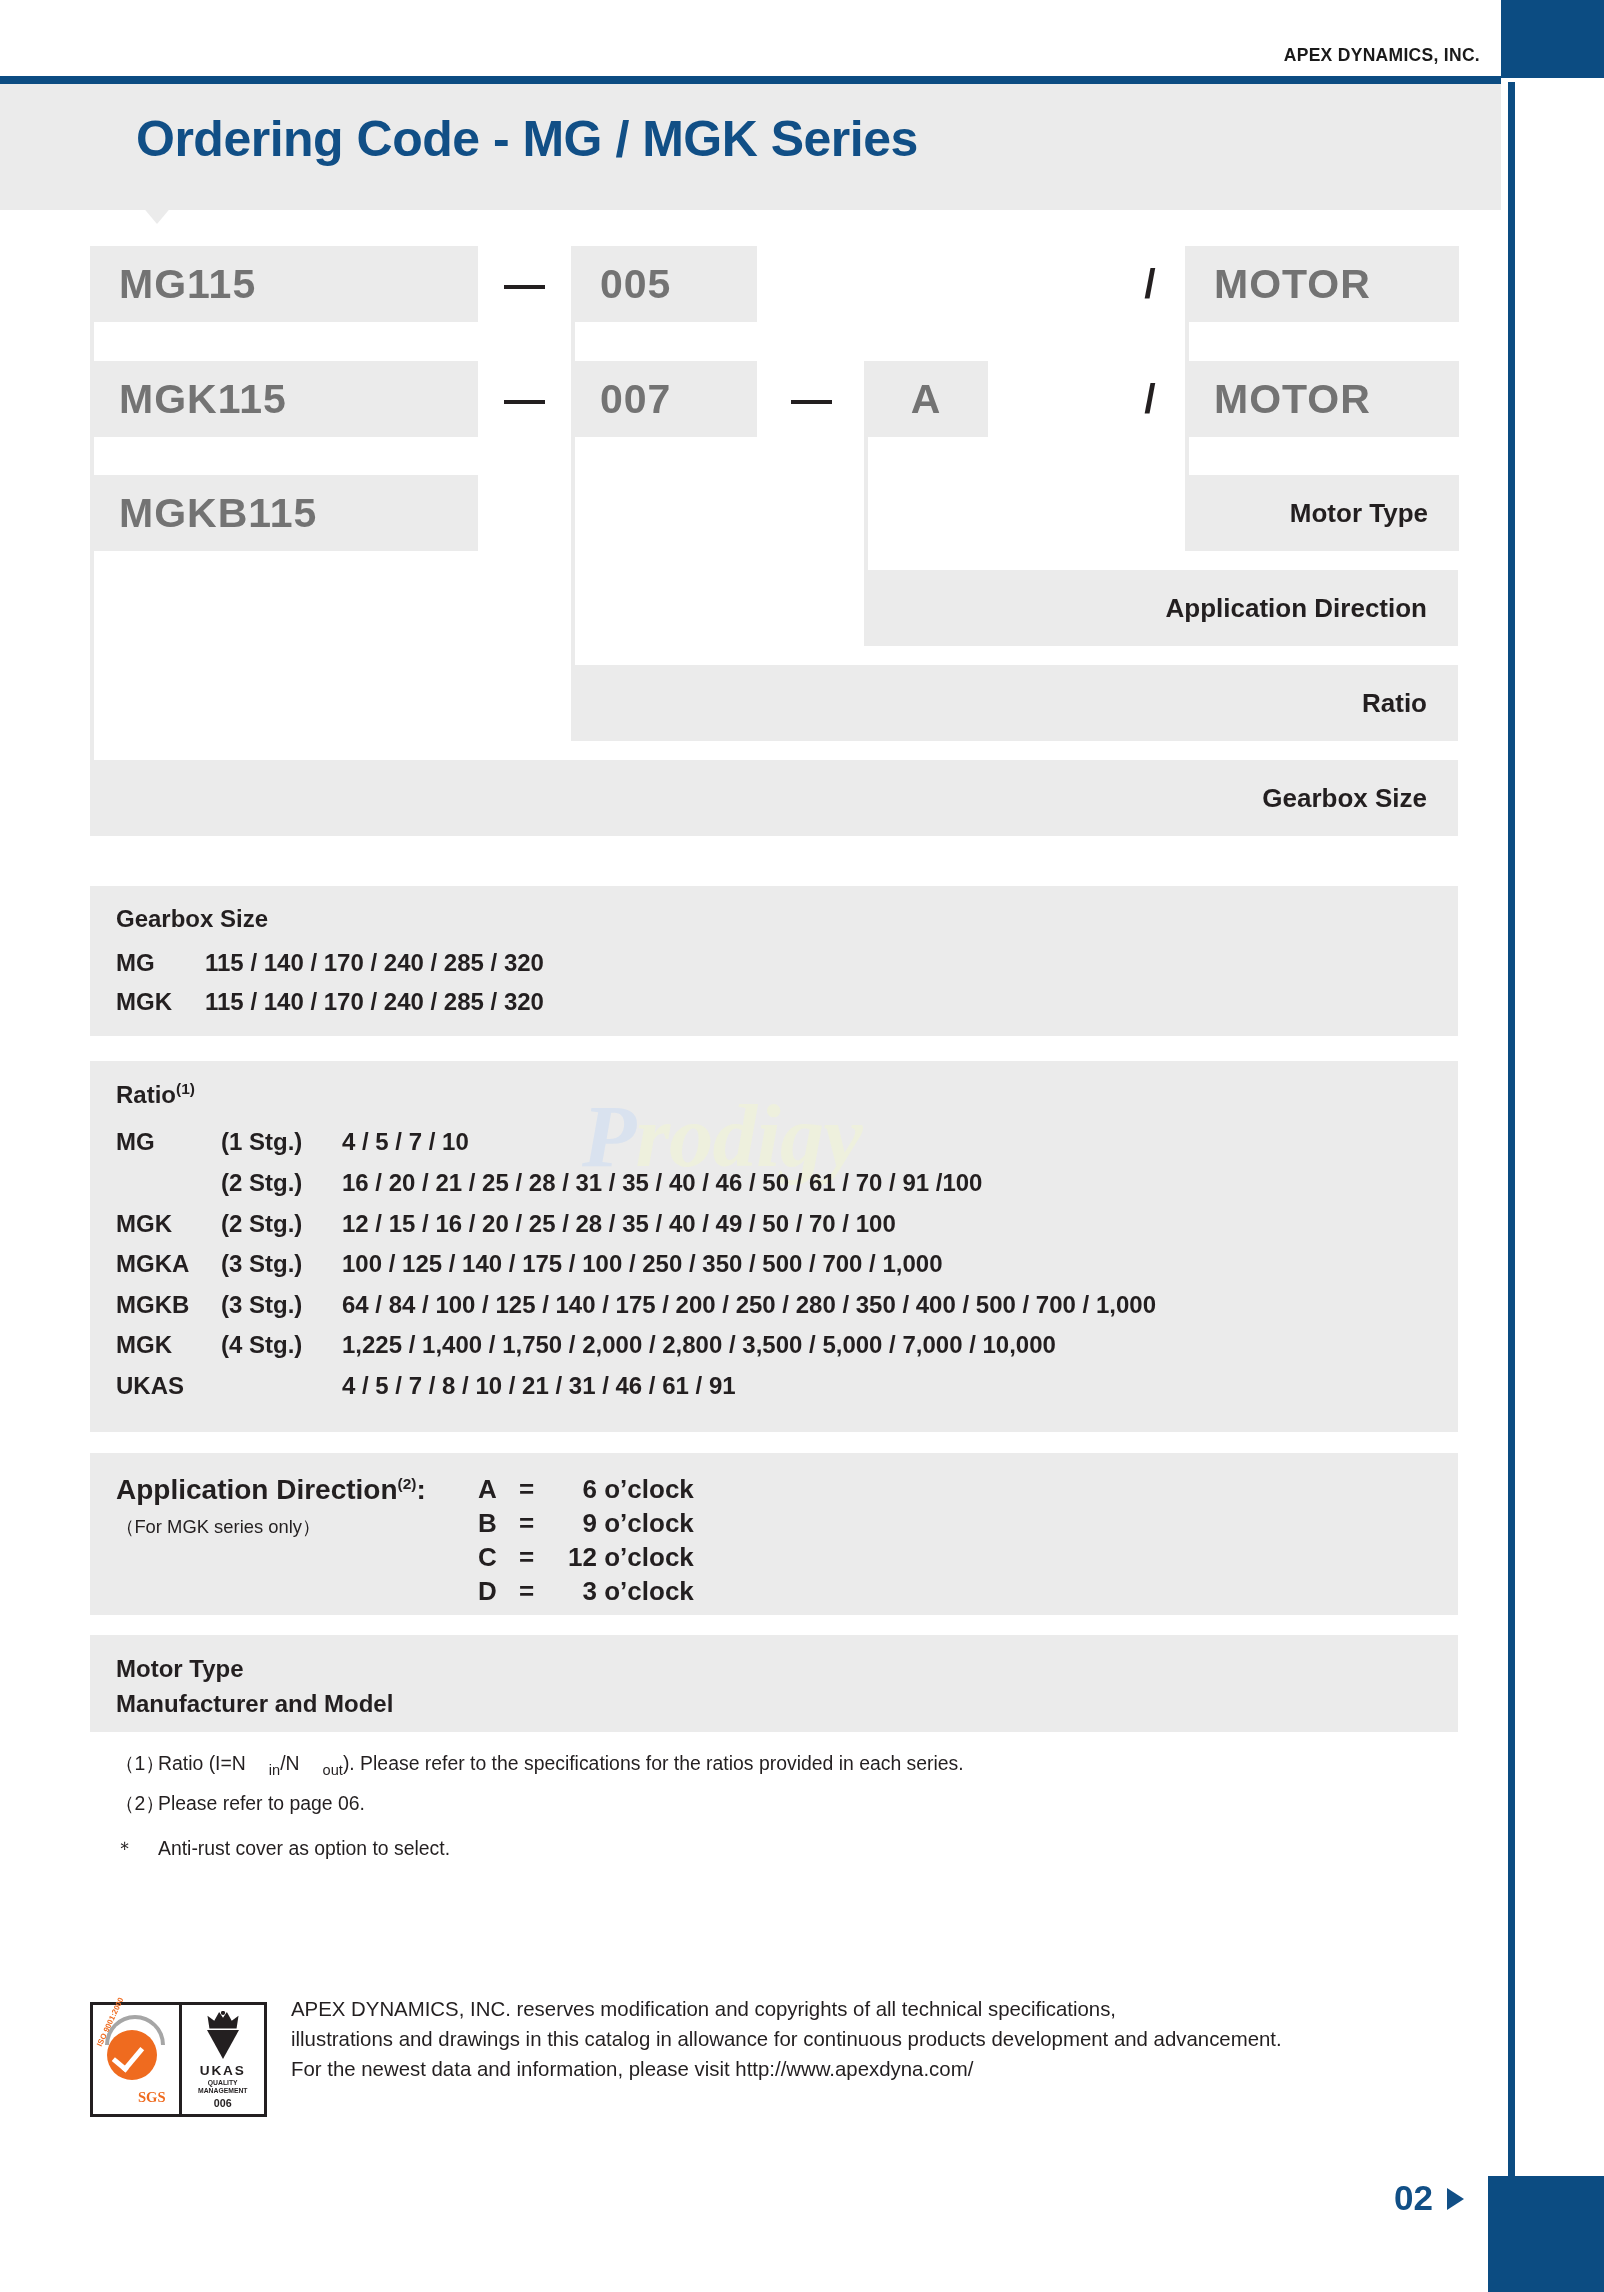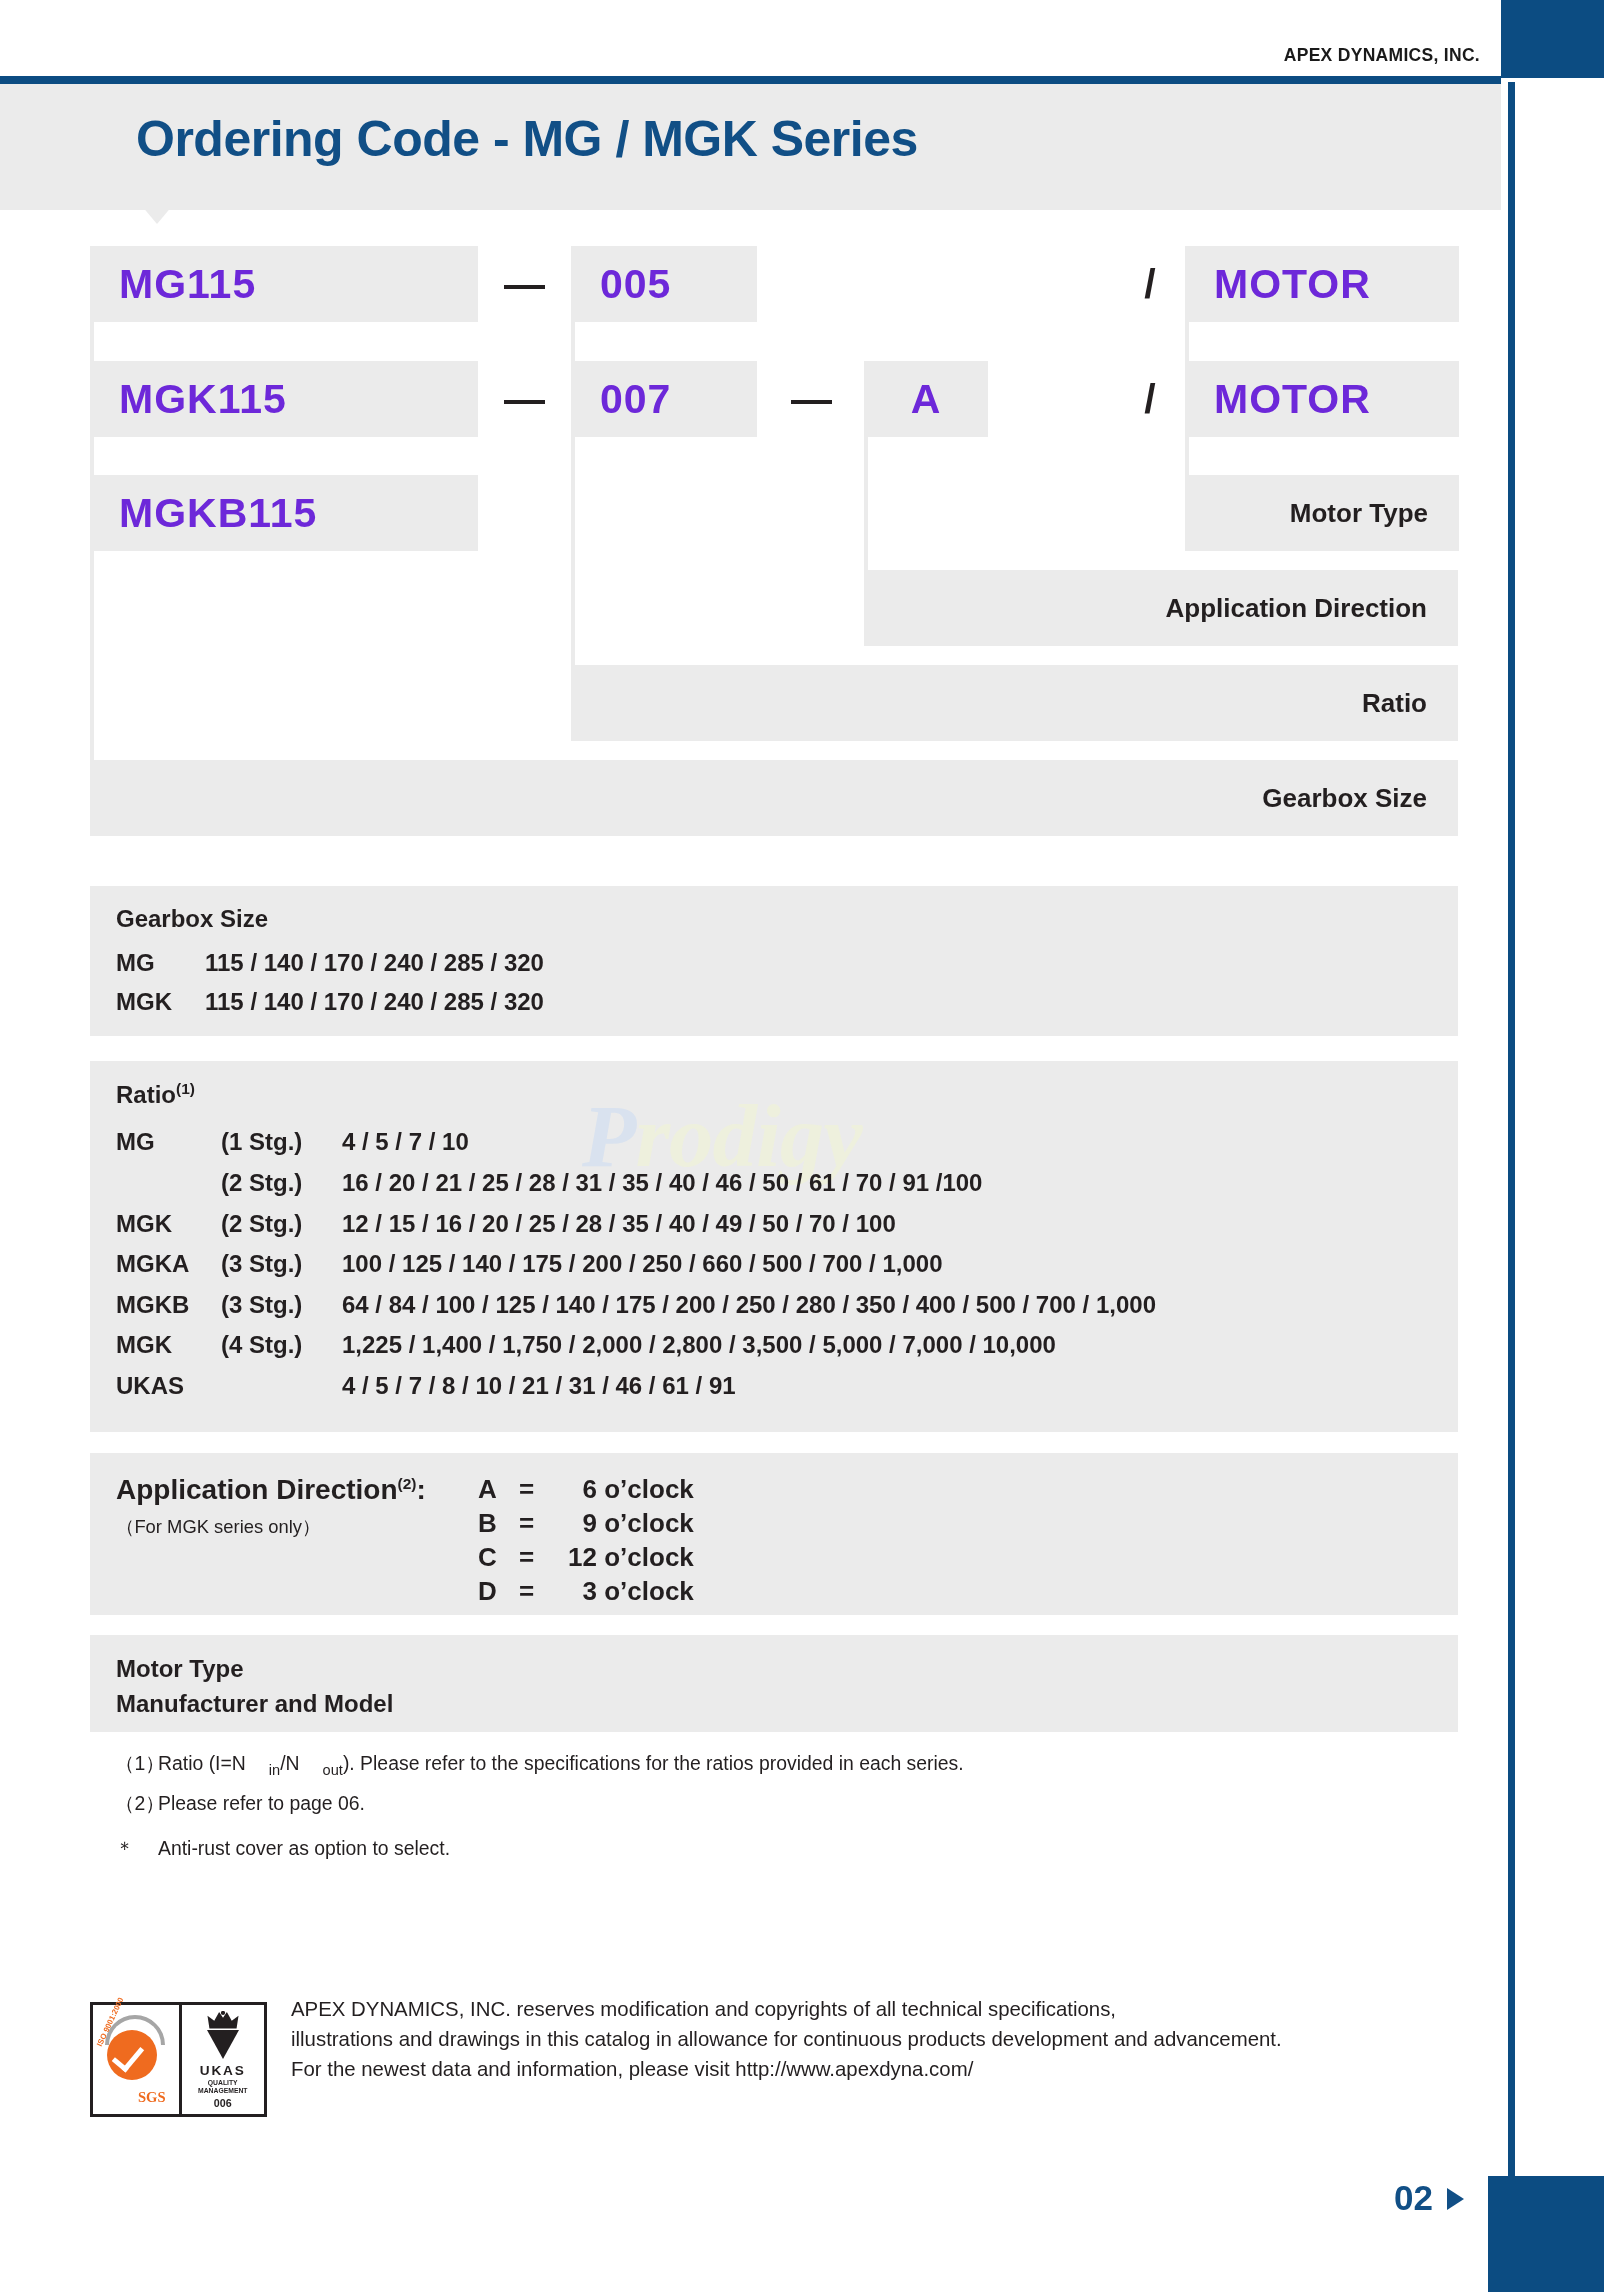--- a/index.html
+++ b/index.html
@@ -50,21 +50,21 @@
     border-left: 21.3px solid transparent;
     border-right: 21.3px solid transparent;
     border-top: 25px solid #ebebeb;
   }
 
   
   .diagram { position: absolute; left: 90px; top: 246px; width: 1368px; height: 592px; }
   .gbox { position: absolute; background: #ebebeb; }
   .code-cell {
     display: flex; align-items: center;
-    font-size: 41px; font-weight: bold; color: #6d28d9;
+    font-size: 41px; font-weight: bold; color: #737373;
     letter-spacing: 1px;
   }
   .code-cell.pad { padding-left: 29px; }
   .lbl-cell {
     display: flex; align-items: center; justify-content: flex-end;
     font-size: 26px; font-weight: bold; color: #231f20;
     padding-right: 31px;
   }
   .sep {
     position: absolute;
@@ -287,21 +287,21 @@
           <td>16 / 20 / 21 / 25 / 28 / 31 / 35 / 40 / 46 / 50 / 61 / 70 / 91 /100</td>
         </tr>
         <tr>
           <td class="c1">MGK</td>
           <td class="c2">(2 Stg.)</td>
           <td>12 / 15 / 16 / 20 / 25 / 28 / 35 / 40 / 49 / 50 / 70 / 100</td>
         </tr>
         <tr>
           <td class="c1">MGKA</td>
           <td class="c2">(3 Stg.)</td>
-          <td>100 / 125 / 140 / 175 / 200 / 250 / 660 / 500 / 700 / 1,000</td>
+          <td>100 / 125 / 140 / 175 / 100 / 250 / 350 / 500 / 700 / 1,000</td>
         </tr>
         <tr>
           <td class="c1">MGKB</td>
           <td class="c2">(3 Stg.)</td>
           <td>64 / 84 / 100 / 125 / 140 / 175 / 200 / 250 / 280 / 350 / 400 / 500 / 700 / 1,000</td>
         </tr>
         <tr>
           <td class="c1">MGK</td>
           <td class="c2">(4 Stg.)</td>
           <td>1,225 / 1,400 / 1,750 / 2,000 / 2,800 / 3,500 / 5,000 / 7,000 / 10,000</td>

